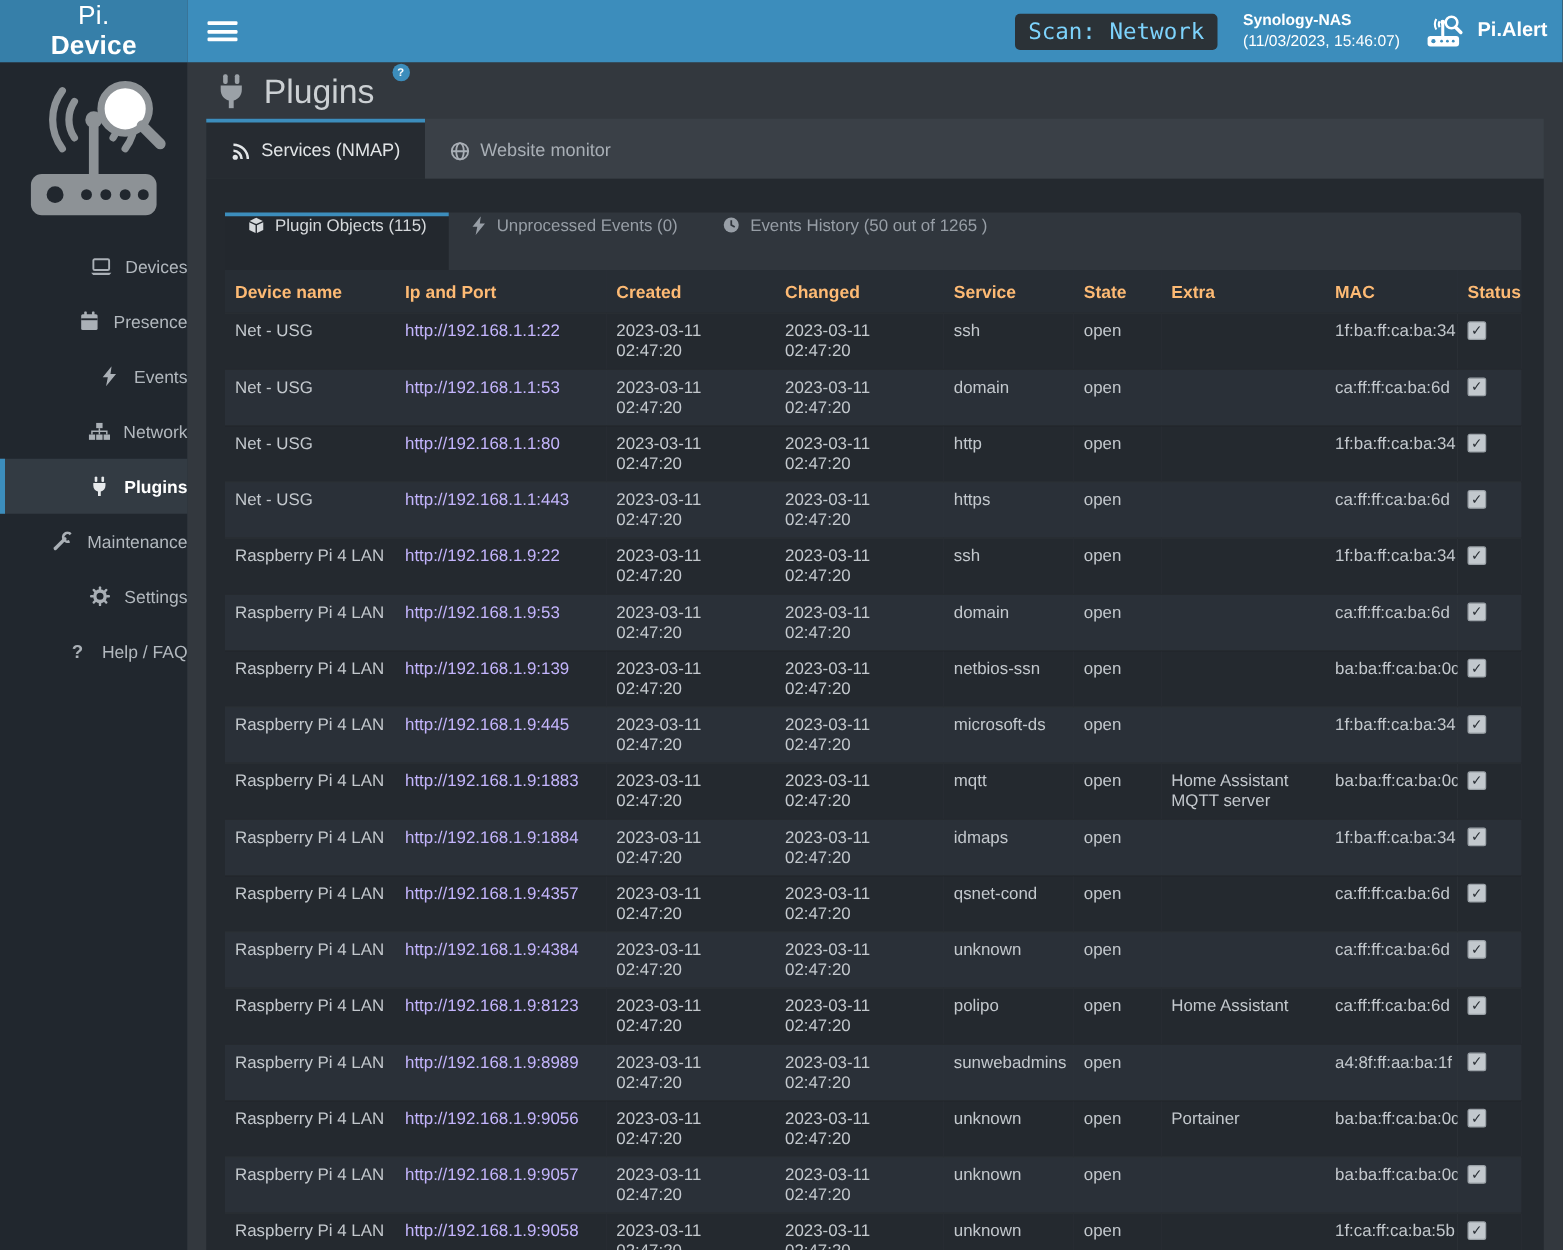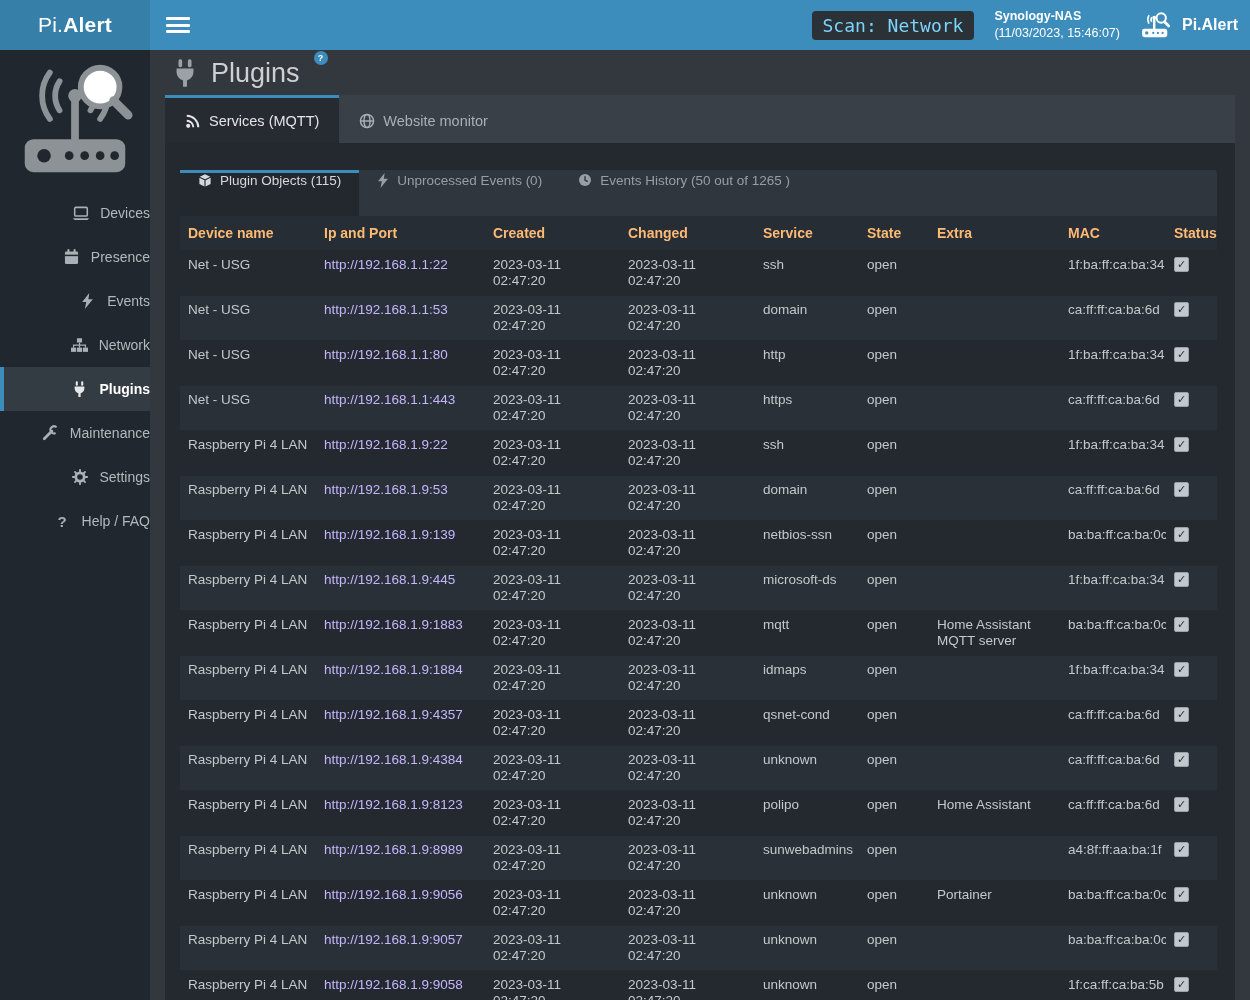--- a/index.html
+++ b/index.html
@@ -2,21 +2,21 @@
 <html><head>
 <meta charset="utf-8">
 <style>
   * { margin:0; padding:0; box-sizing:border-box; }
   html,body { width:1250px; height:1000px; overflow:hidden; background:#33383e;
     font-family:"Liberation Sans","DejaVu Sans",sans-serif; }
 
   
   .logo-box { position:absolute; left:0; top:0; width:150px; height:50px;
     background:#367fa9; color:#fff; display:flex; align-items:center; justify-content:center;
-    font-size:21px; letter-spacing:.2px; }
+    font-size:21px; letter-spacing:.2px;flex-direction:column; }
   .logo-box b { font-weight:700; }
   .topbar { position:absolute; left:150px; top:0; width:1100px; height:50px;
     background:#3c8dbc; display:flex; align-items:center; }
   .hamburger { margin-left:16px; width:24px; height:16px; display:flex; flex-direction:column;
     justify-content:space-between; cursor:pointer; }
   .hamburger span { display:block; height:3px; background:#fff; border-radius:1px; }
   .topbar-right { margin-left:auto; display:flex; align-items:center; gap:20px; padding-right:12px; }
   .scan-badge { background:#2b3237; color:#7dd3fc; font-family:"DejaVu Sans Mono","Liberation Mono",monospace;
     font-size:18px; padding:4px 11px; border-radius:4px; }
   .host-info { color:#fff; font-size:12.5px; line-height:1.35; }
@@ -72,21 +72,21 @@
   table.objects a { color:#c4b5fd; text-decoration:none; }
   .checkbox { width:15px; height:15px; background:#c2c8cd; border:1px solid #9aa1a7; border-radius:2px;
     color:#2a2f35; font-size:11px; font-weight:700; line-height:13px; text-align:center;
     cursor:pointer; font-family:"DejaVu Sans",sans-serif; }
 </style>
 </head>
 <body>
 
 <div class="logo-box">
   <span>Pi.</span>
-    <b>Alert</b>
+    <b>Device</b>
 </div>
 
 <header class="topbar">
   <div class="hamburger">
     <span></span>
       <span></span>
       <span></span>
   </div>
   <div class="topbar-right">
     <span class="scan-badge">Scan: Network</span>
@@ -230,21 +230,21 @@
 
   <div class="outer-tabs">
     <div class="otab active">
       <span class="ti">
         <svg width="16" height="16" viewBox="0 0 20 20">
             <circle cx="4" cy="16" r="2.6" fill="currentColor"></circle>
             <path d="M2.2 9.6 a8.2 8.2 0 0 1 8.2 8.2" fill="none" stroke="currentColor" stroke-width="2.5"></path>
             <path d="M2.2 3.4 a14.4 14.4 0 0 1 14.4 14.4" fill="none" stroke="currentColor" stroke-width="2.5"></path>
           </svg>
       </span>
-      <span>Services (MQTT)</span>
+      <span>Services (NMAP)</span>
     </div>
     <div class="otab">
       <span class="ti">
         <svg width="16" height="16" viewBox="0 0 20 20">
             <circle cx="10" cy="10" r="8.2" fill="none" stroke="currentColor" stroke-width="1.8"></circle>
             <line x1="1.8" y1="10" x2="18.2" y2="10" stroke="currentColor" stroke-width="1.8"></line>
             <ellipse cx="10" cy="10" rx="3.8" ry="8.2" fill="none" stroke="currentColor" stroke-width="1.8"></ellipse>
           </svg>
       </span>
       <span>Website monitor</span>

